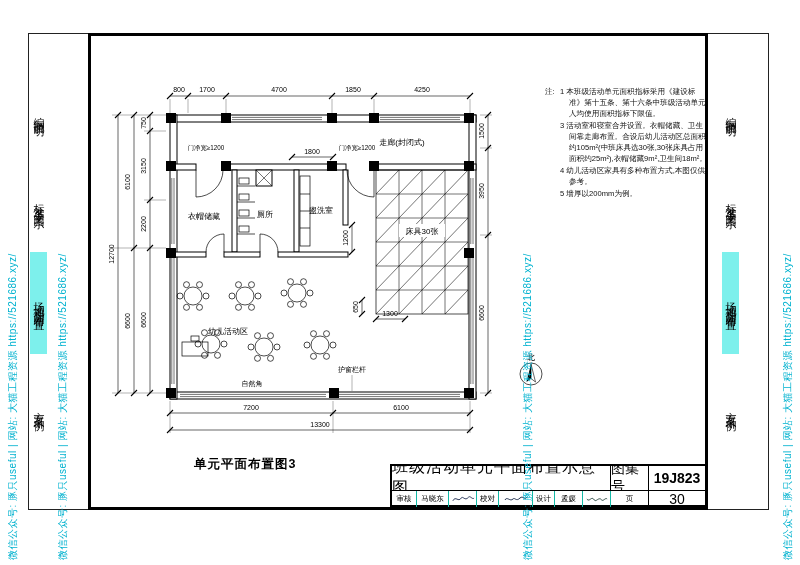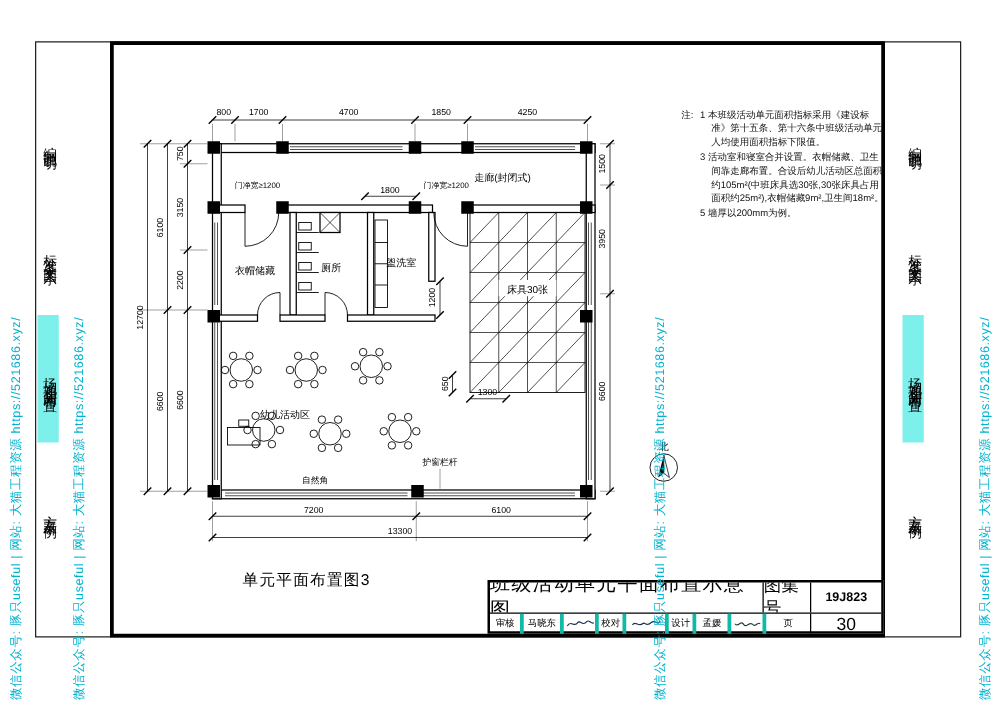--- a/index.html
+++ b/index.html
@@ -29,32 +29,32 @@
   .d{font-size:7px;text-anchor:middle}
   .d6{font-size:6.3px;text-anchor:middle}
   .rm{font-size:8px;text-anchor:middle}
   .rm7{font-size:7px;text-anchor:middle}
   
   .notes{position:absolute;left:545px;top:86px;width:164px;display:flex;font-size:7.6px;line-height:1.45;color:#111}
   .notes-prefix{width:15px;flex:none}
   .notes-items{flex:1}
   .note-item{padding-left:9px;text-indent:-9px;margin-bottom:1px}
   
-  .caption{position:absolute;left:194px;top:456px;font-size:12.5px;font-weight:normal;letter-spacing:1px}
+  .caption{position:absolute;left:194px;top:456px;font-size:12.5px;font-weight:bold;letter-spacing:1px}
   
   .tb{position:absolute;left:390px;top:464px;width:317px;height:43px;border:2px solid #000;background:#fff;
       display:flex;flex-direction:column}
   .tb-row1{display:flex;height:25px;border-bottom:1px solid #000}
   .tb-row2{display:flex;flex:1}
   .tb-cell{display:flex;align-items:center;justify-content:center;overflow:hidden}
   .tb-title{width:218px;font-size:16px;font-weight:normal;letter-spacing:1px}
   .tb-atlas-label{width:38px;border-left:1px solid #000;font-size:14px}
-  .tb-atlas-no{flex:1;border-left:1px solid #000;font-size:10px;font-weight:bold}
+  .tb-atlas-no{flex:1;border-left:1px solid #000;font-size:14px;font-weight:bold}
   .r2{font-size:7.5px}
-  .bl{border-left:3px solid #14b8a6}
+  .bl{border-left:1px solid #14b8a6}
   .c24{width:24px}.c32{width:32px}.c28{width:28px}.c22{width:22px}.c34{width:34px}.c38{width:38px}
   .tb-page-no{flex:1;border-left:1px solid #000;font-size:14px}
   .sig svg{display:block}
 </style>
 </head>
 <body>
 
 <div class="outer-border"></div>
 
 <div class="side-label" style="left:30px;top:84px;height:60px">编制说明</div>
@@ -331,20 +331,21 @@
     <polygon points="531,364 535.5,382 531,378.5" fill="#fff" stroke="#000" stroke-width="0.6"></polygon>
     <text class="rm" x="531" y="360">北</text>
   </g>
 </svg>
 
 <div class="notes">
   <span class="notes-prefix">注:</span>
   <div class="notes-items">
     <div class="note-item">1 本班级活动单元面积指标采用《建设标准》第十五条、第十六条中班级活动单元人均使用面积指标下限值。</div>
     <div class="note-item">3 活动室和寝室合并设置。衣帽储藏、卫生间靠走廊布置。合设后幼儿活动区总面积约105m²(中班床具选30张,30张床具占用面积约25m²),衣帽储藏9m²,卫生间18m²。</div>
+    <div class="note-item">4 幼儿活动区家具有多种布置方式,本图仅供参考。</div>
     <div class="note-item">5 墙厚以200mm为例。</div>
   </div>
 </div>
 
 <div class="caption">单元平面布置图3</div>
 
 <div class="tb">
   <div class="tb-row1">
     <div class="tb-cell tb-title">班级活动单元平面布置示意图</div>
     <div class="tb-cell tb-atlas-label">图集号</div>

